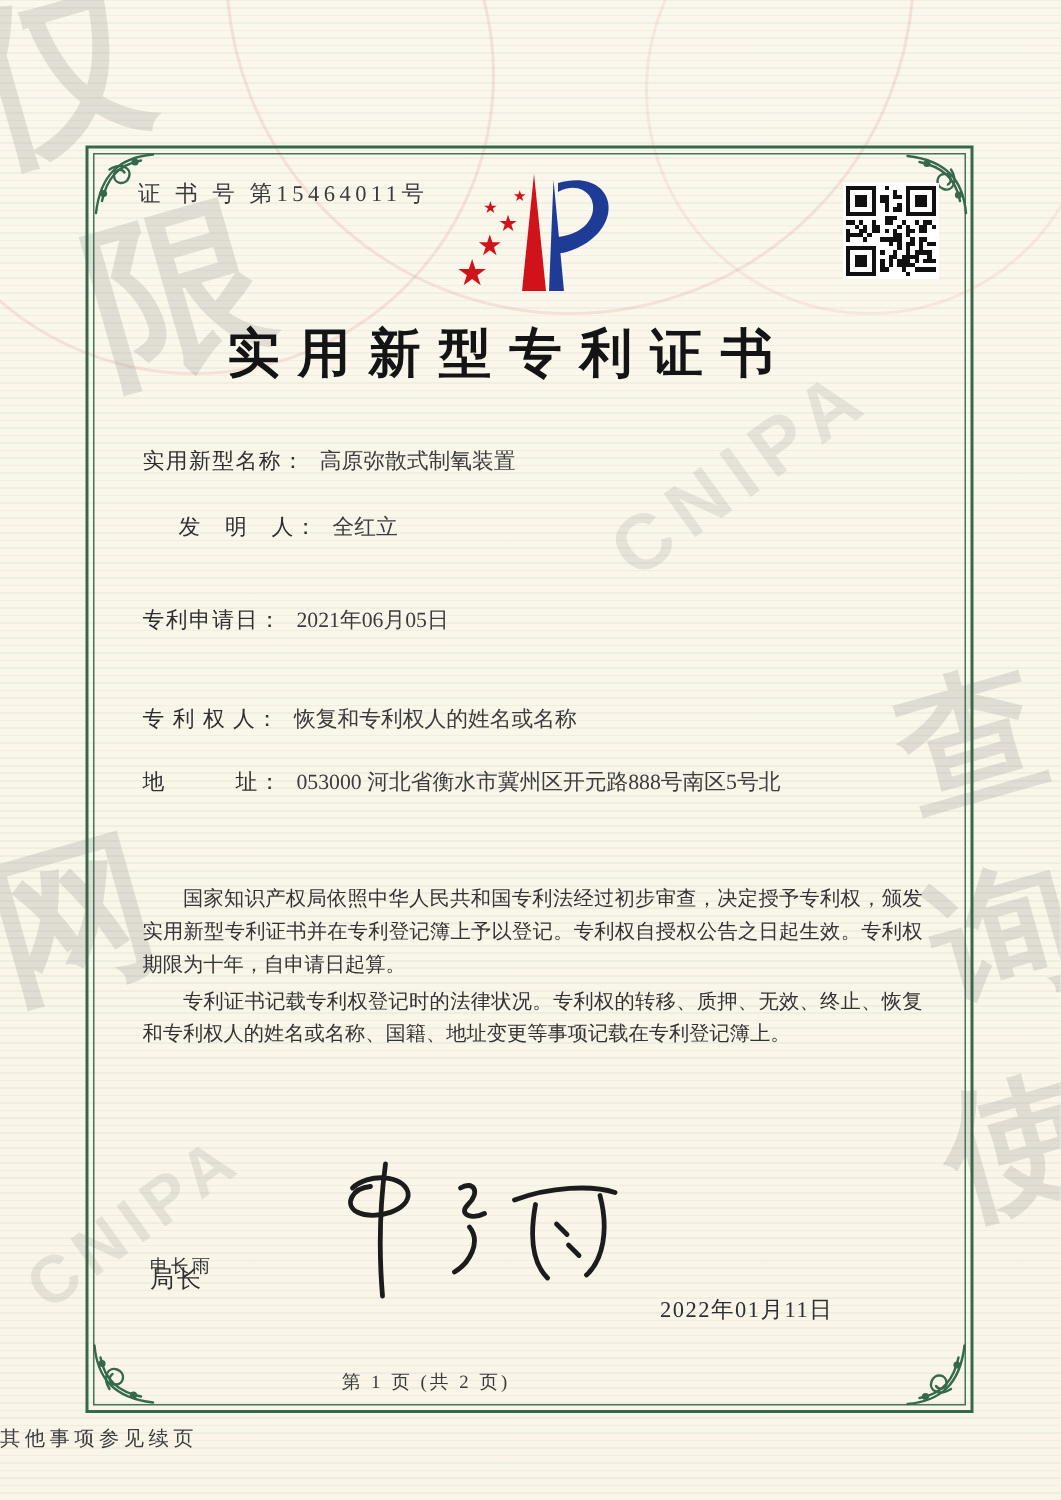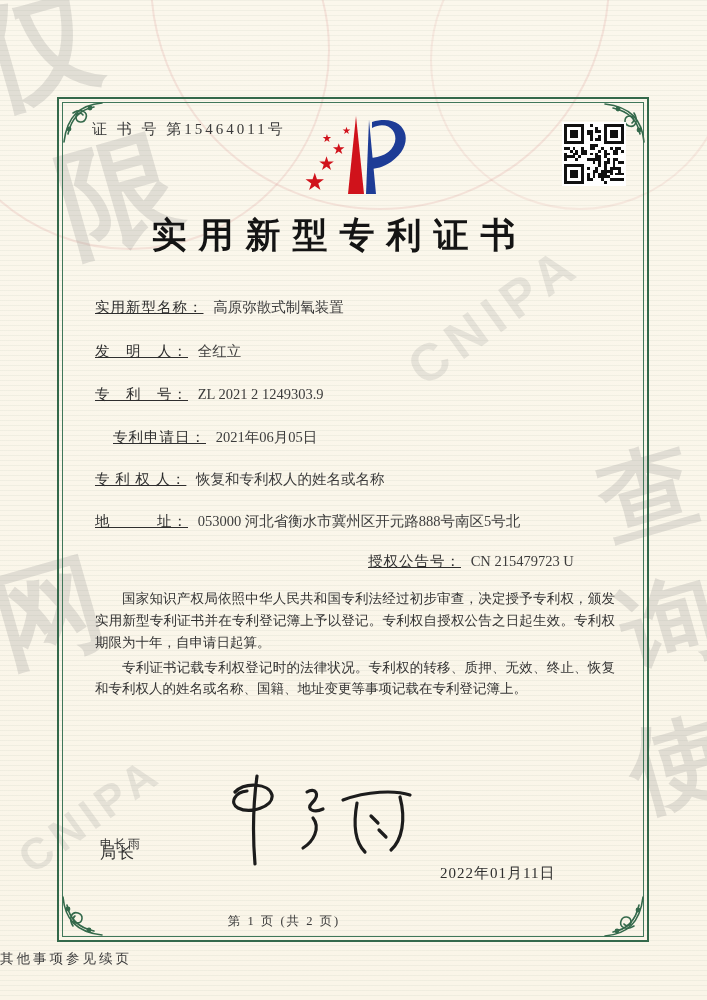--- a/index.html
+++ b/index.html
@@ -50,24 +50,24 @@
   .cert-no { position:absolute; left:92px; top:120px; font-size:15px; letter-spacing:3px; color:#3a3a3a; }
 
   .logo { position:absolute; left:290px; top:108px; width:130px; height:100px; }
 
   .qr { position:absolute; left:562px; top:122px; width:64px; height:64px; background:#fff; padding:2px; }
 
   .title { position:absolute; left:0; top:212px; width:679px; text-align:center;
            font-size:35px; font-weight:bold; letter-spacing:12px; color:#141414; }
 
   .field { position:absolute; left:95px; font-size:14.5px; white-space:nowrap; }
-  .flabel { color:#2e2e2e; letter-spacing:1px;text-decoration:underline; }
+  .flabel { color:#2e2e2e; letter-spacing:1px; }
   .fvalue { color:#3c3c3c; margin-left:6px;font-family:Liberation Serif, serif; }
-  .f1 { top:298px; } .f2 { top:342px; } .f3 { top:385px; }
-  .f4 { top:428px;margin-left:18px; } .f5 { top:470px; } .f6 { top:512px;text-align:right; }
+  .f1 { top:298px; } .f2 { top:342px;margin-left:24px; } .f3 { top:385px; }
+  .f4 { top:404px; } .f5 { top:470px; } .f6 { top:512px;text-align:right; }
   .f7 { top:552px; } .f7b { position:absolute; left:368px; top:552px; font-size:14.5px; white-space:nowrap; }
 
   .body-text { position:absolute; left:95px; top:588px; width:520px;
                font-size:13.5px; line-height:1.62; text-align:justify; color:#333; }
   .body-text p { text-indent:2em; margin-bottom:3px; }
 
   .signer-title { position:absolute; left:100px; top:802px; font-size:16px; letter-spacing:2px;margin-top:41px; }
   .signer-name  { position:absolute; left:100px; top:836px; font-size:12px; letter-spacing:2px; }
   .signature { position:absolute; left:195px; top:770px; width:235px; height:100px; }
 
@@ -285,39 +285,31 @@
     <div class="title">实用新型专利证书</div>
 
     <div class="field f1">
       <span class="flabel">实用新型名称：</span>
       <span class="fvalue">高原弥散式制氧装置</span>
     </div>
     <div class="field f2">
       <span class="flabel">发　明　人：</span>
       <span class="fvalue">全红立</span>
     </div>
-    <div class="field f3">
-      <span class="flabel">专　利　号：</span>
-      <span class="fvalue">ZL 2021 2 1249303.9</span>
-    </div>
     <div class="field f4">
       <span class="flabel">专利申请日：</span>
       <span class="fvalue">2021年06月05日</span>
     </div>
     <div class="field f5">
       <span class="flabel">专 利 权 人：</span>
       <span class="fvalue">恢复和专利权人的姓名或名称</span>
     </div>
     <div class="field f6">
       <span class="flabel">地　　　址：</span>
       <span class="fvalue">053000 河北省衡水市冀州区开元路888号南区5号北</span>
-    </div>
-    <div class="f7b">
-      <span class="flabel">授权公告号：</span>
-      <span class="fvalue">CN 215479723 U</span>
     </div>
 
     <div class="body-text">
       <p>国家知识产权局依照中华人民共和国专利法经过初步审查，决定授予专利权，颁发实用新型专利证书并在专利登记簿上予以登记。专利权自授权公告之日起生效。专利权期限为十年，自申请日起算。</p>
       <p>专利证书记载专利权登记时的法律状况。专利权的转移、质押、无效、终止、恢复和专利权人的姓名或名称、国籍、地址变更等事项记载在专利登记簿上。</p>
     </div>
 
     <div class="signer-title">局长</div>
     <div class="signer-name">申长雨</div>
 

